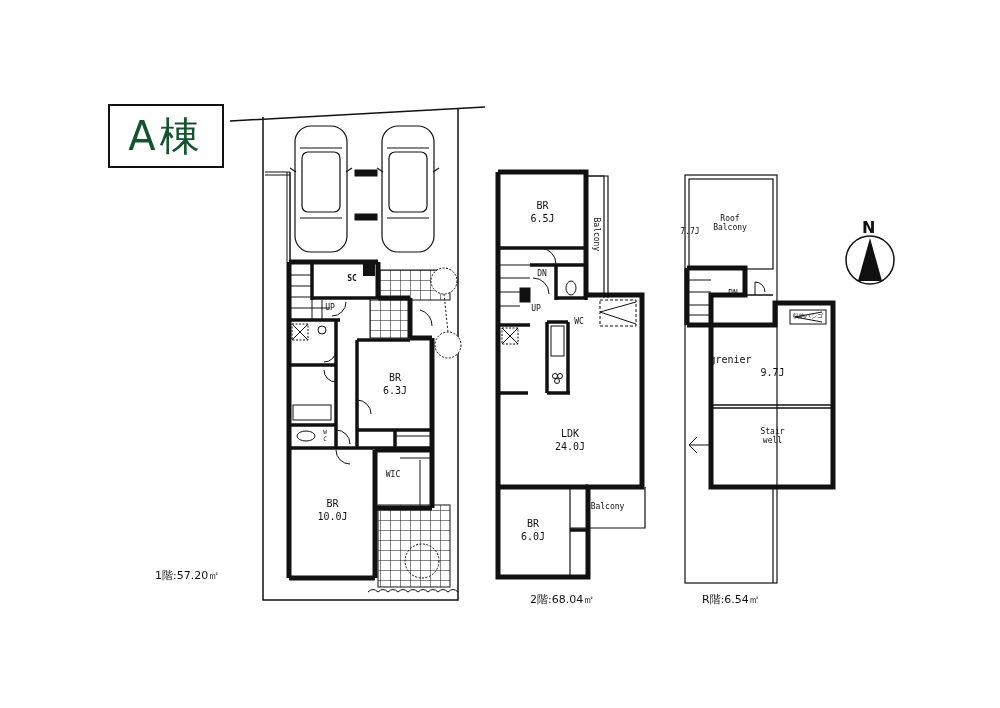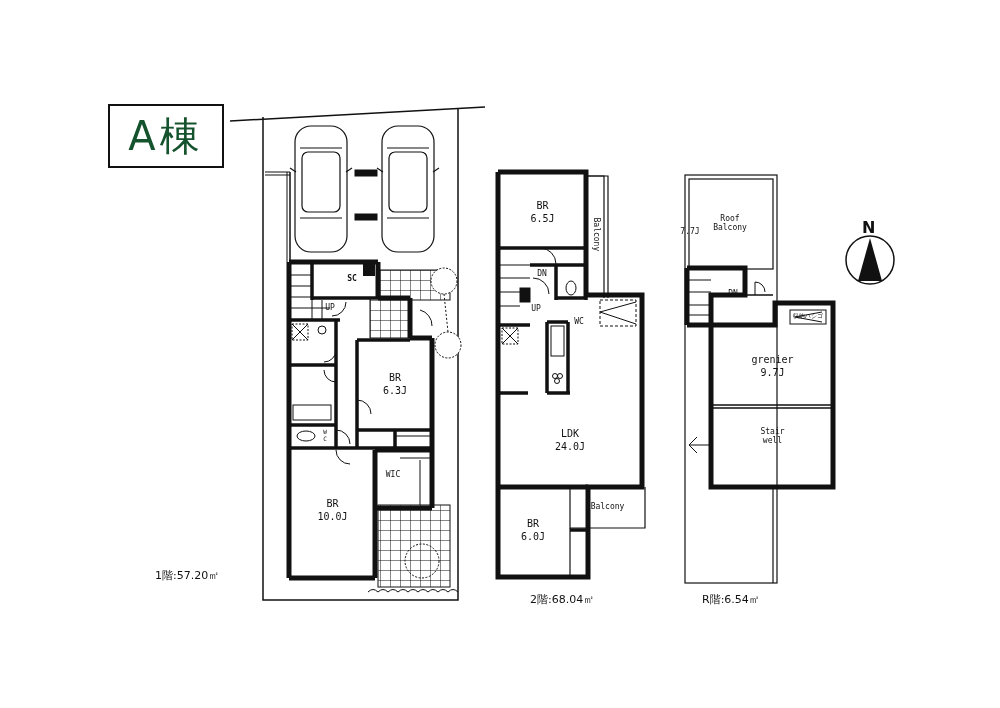--- a/index.html
+++ b/index.html
@@ -234,17 +234,17 @@
 <div class="lbl room" style="left:508px;top:518px;width:50px;">BR</div>
 <div class="lbl room" style="left:508px;top:531px;width:50px;">6.0J</div>
 <div class="lbl small" style="left:580px;top:503px;width:55px;">Balcony</div>
 <div class="area" style="left:530px;top:592px;">2階:68.04㎡</div>
 
 <div class="lbl small" style="left:700px;top:207px;width:60px;margin-top:8px;">Roof
 Balcony</div>
 <div class="lbl small" style="left:660px;top:228px;width:60px;">7.7J</div>
 <div class="lbl small" style="left:722px;top:290px;width:22px;">DN</div>
 <div class="lbl tiny" style="left:790px;top:313px;width:36px;">収納ハシゴ</div>
-<div class="lbl room" style="left:735px;top:354px;width:75px;">grenier</div>
+<div class="lbl room" style="left:693px;top:354px;width:75px;">grenier</div>
 <div class="lbl room" style="left:735px;top:367px;width:75px;">9.7J</div>
 <div class="lbl small" style="left:745px;top:428px;width:55px;">Stair
 well</div>
 <div class="area" style="left:702px;top:592px;">R階:6.54㎡</div>
 
 </body></html>

